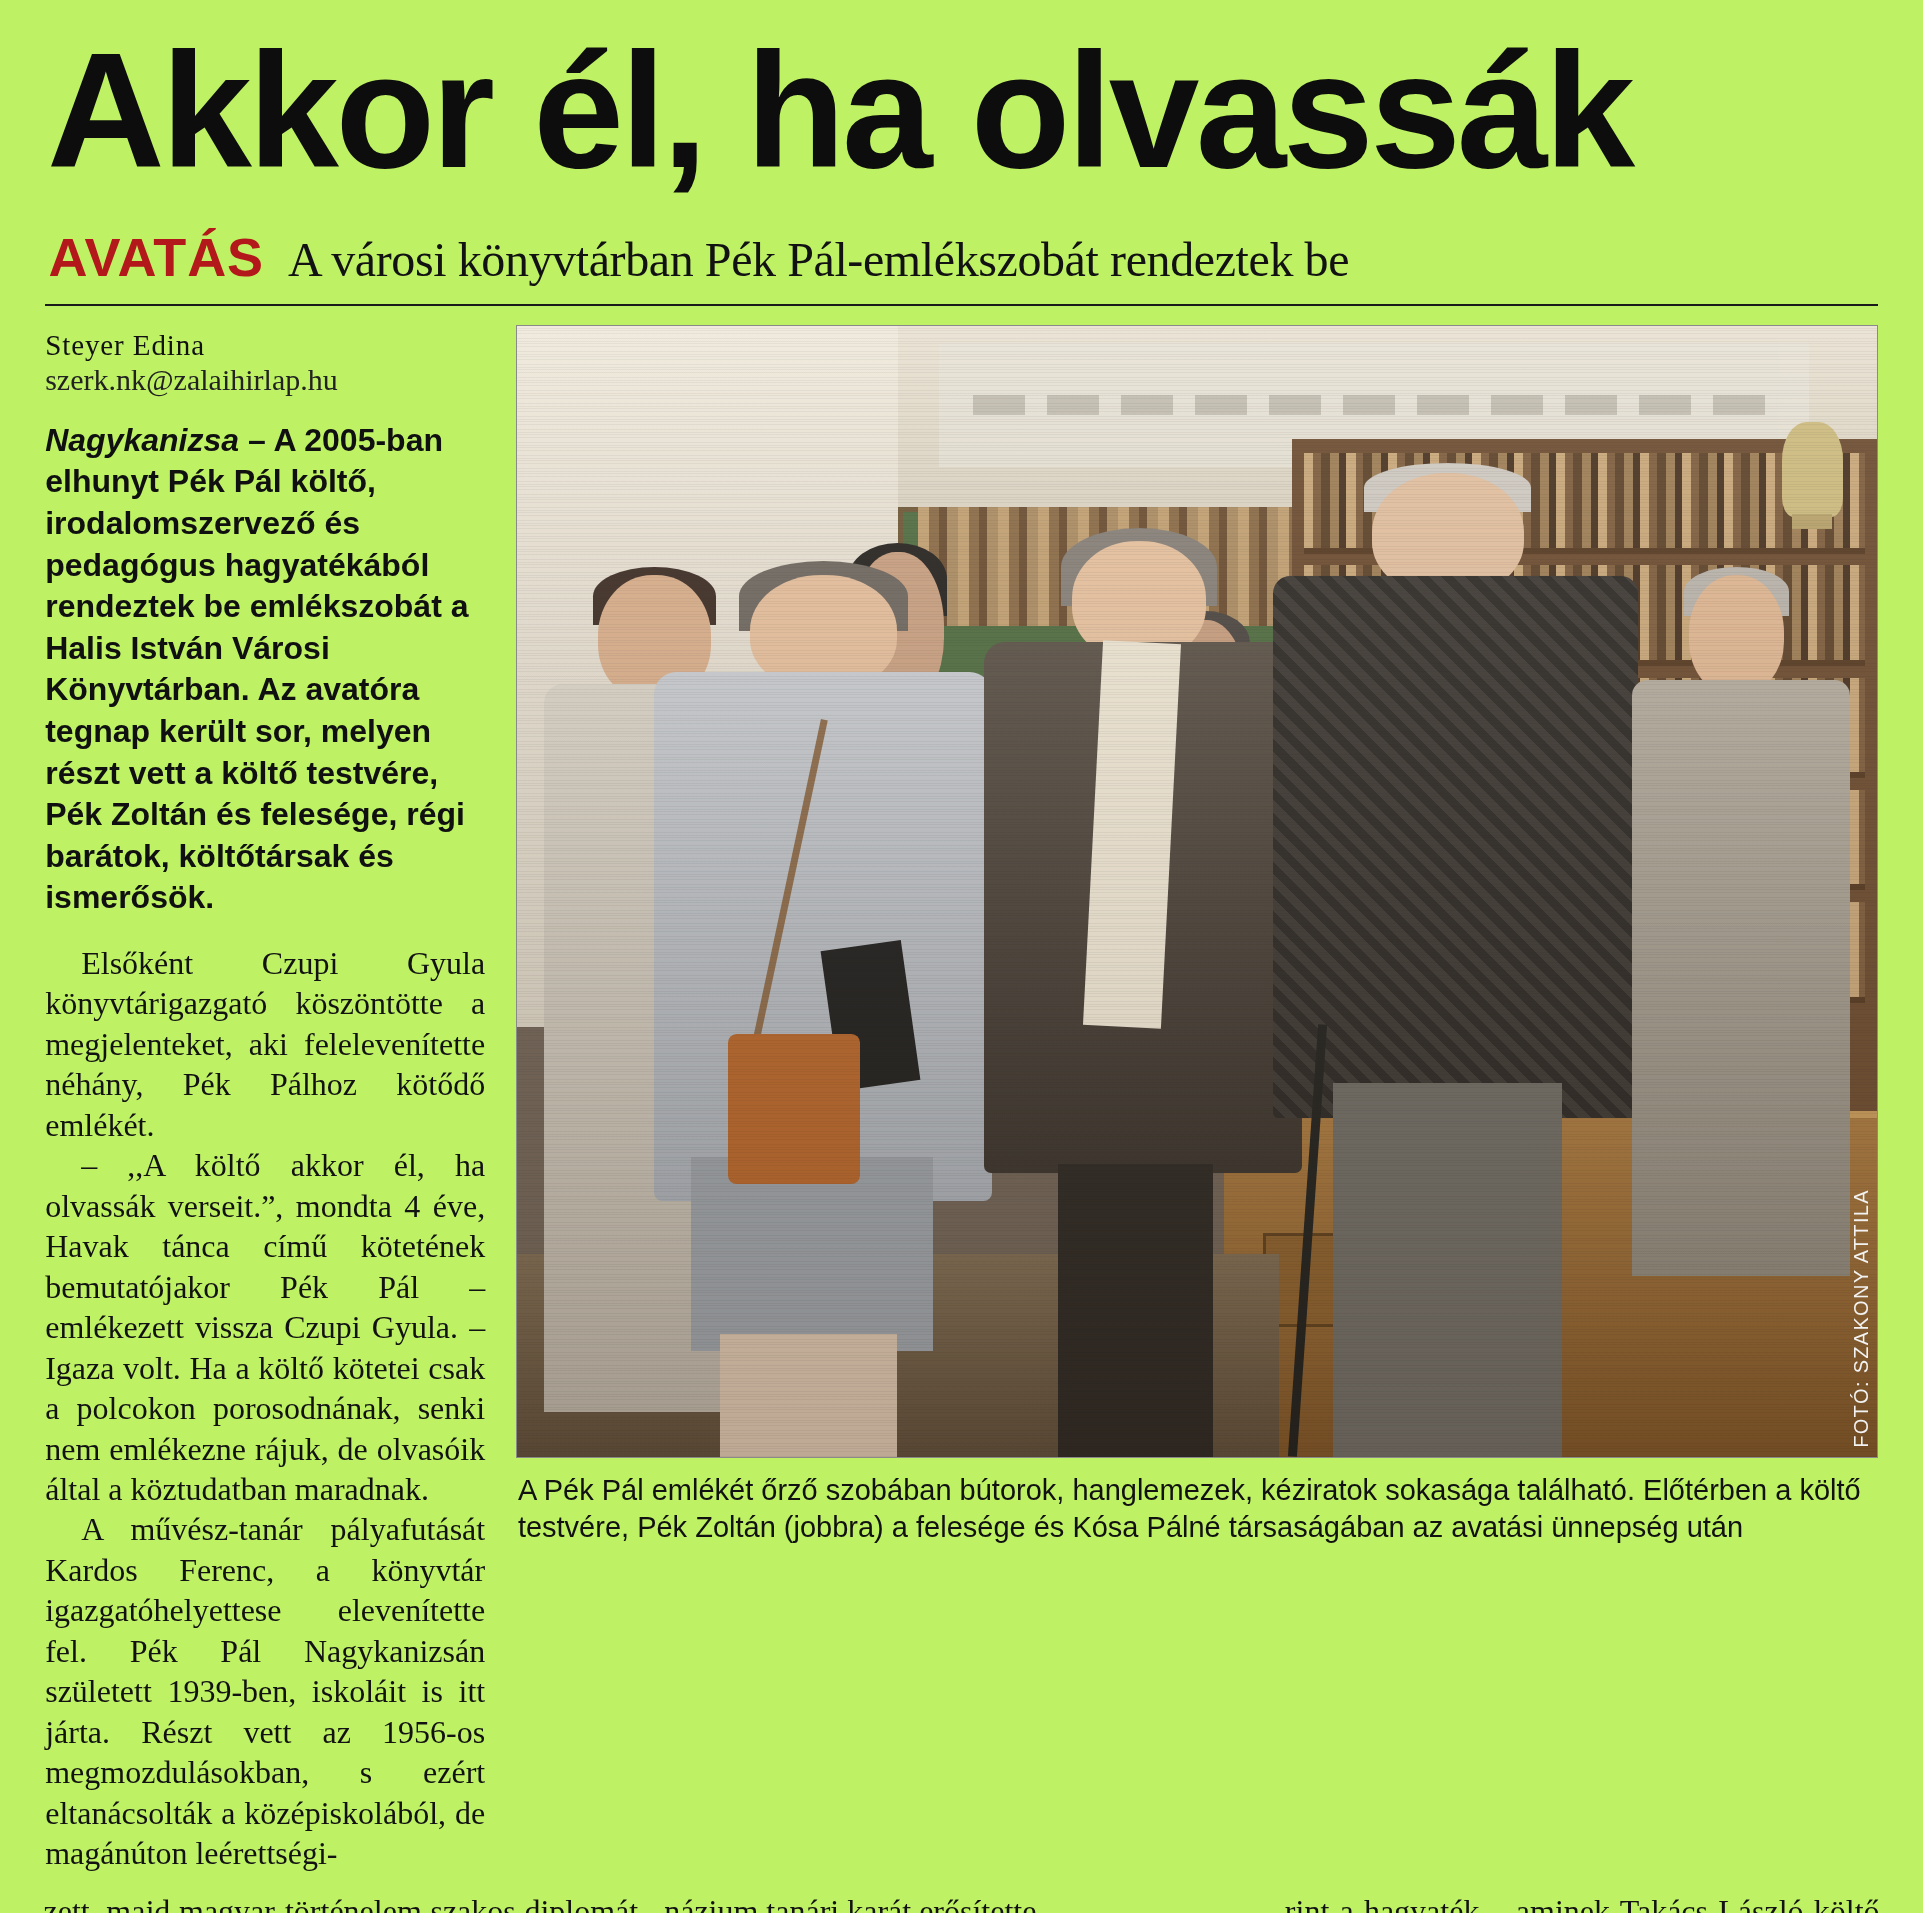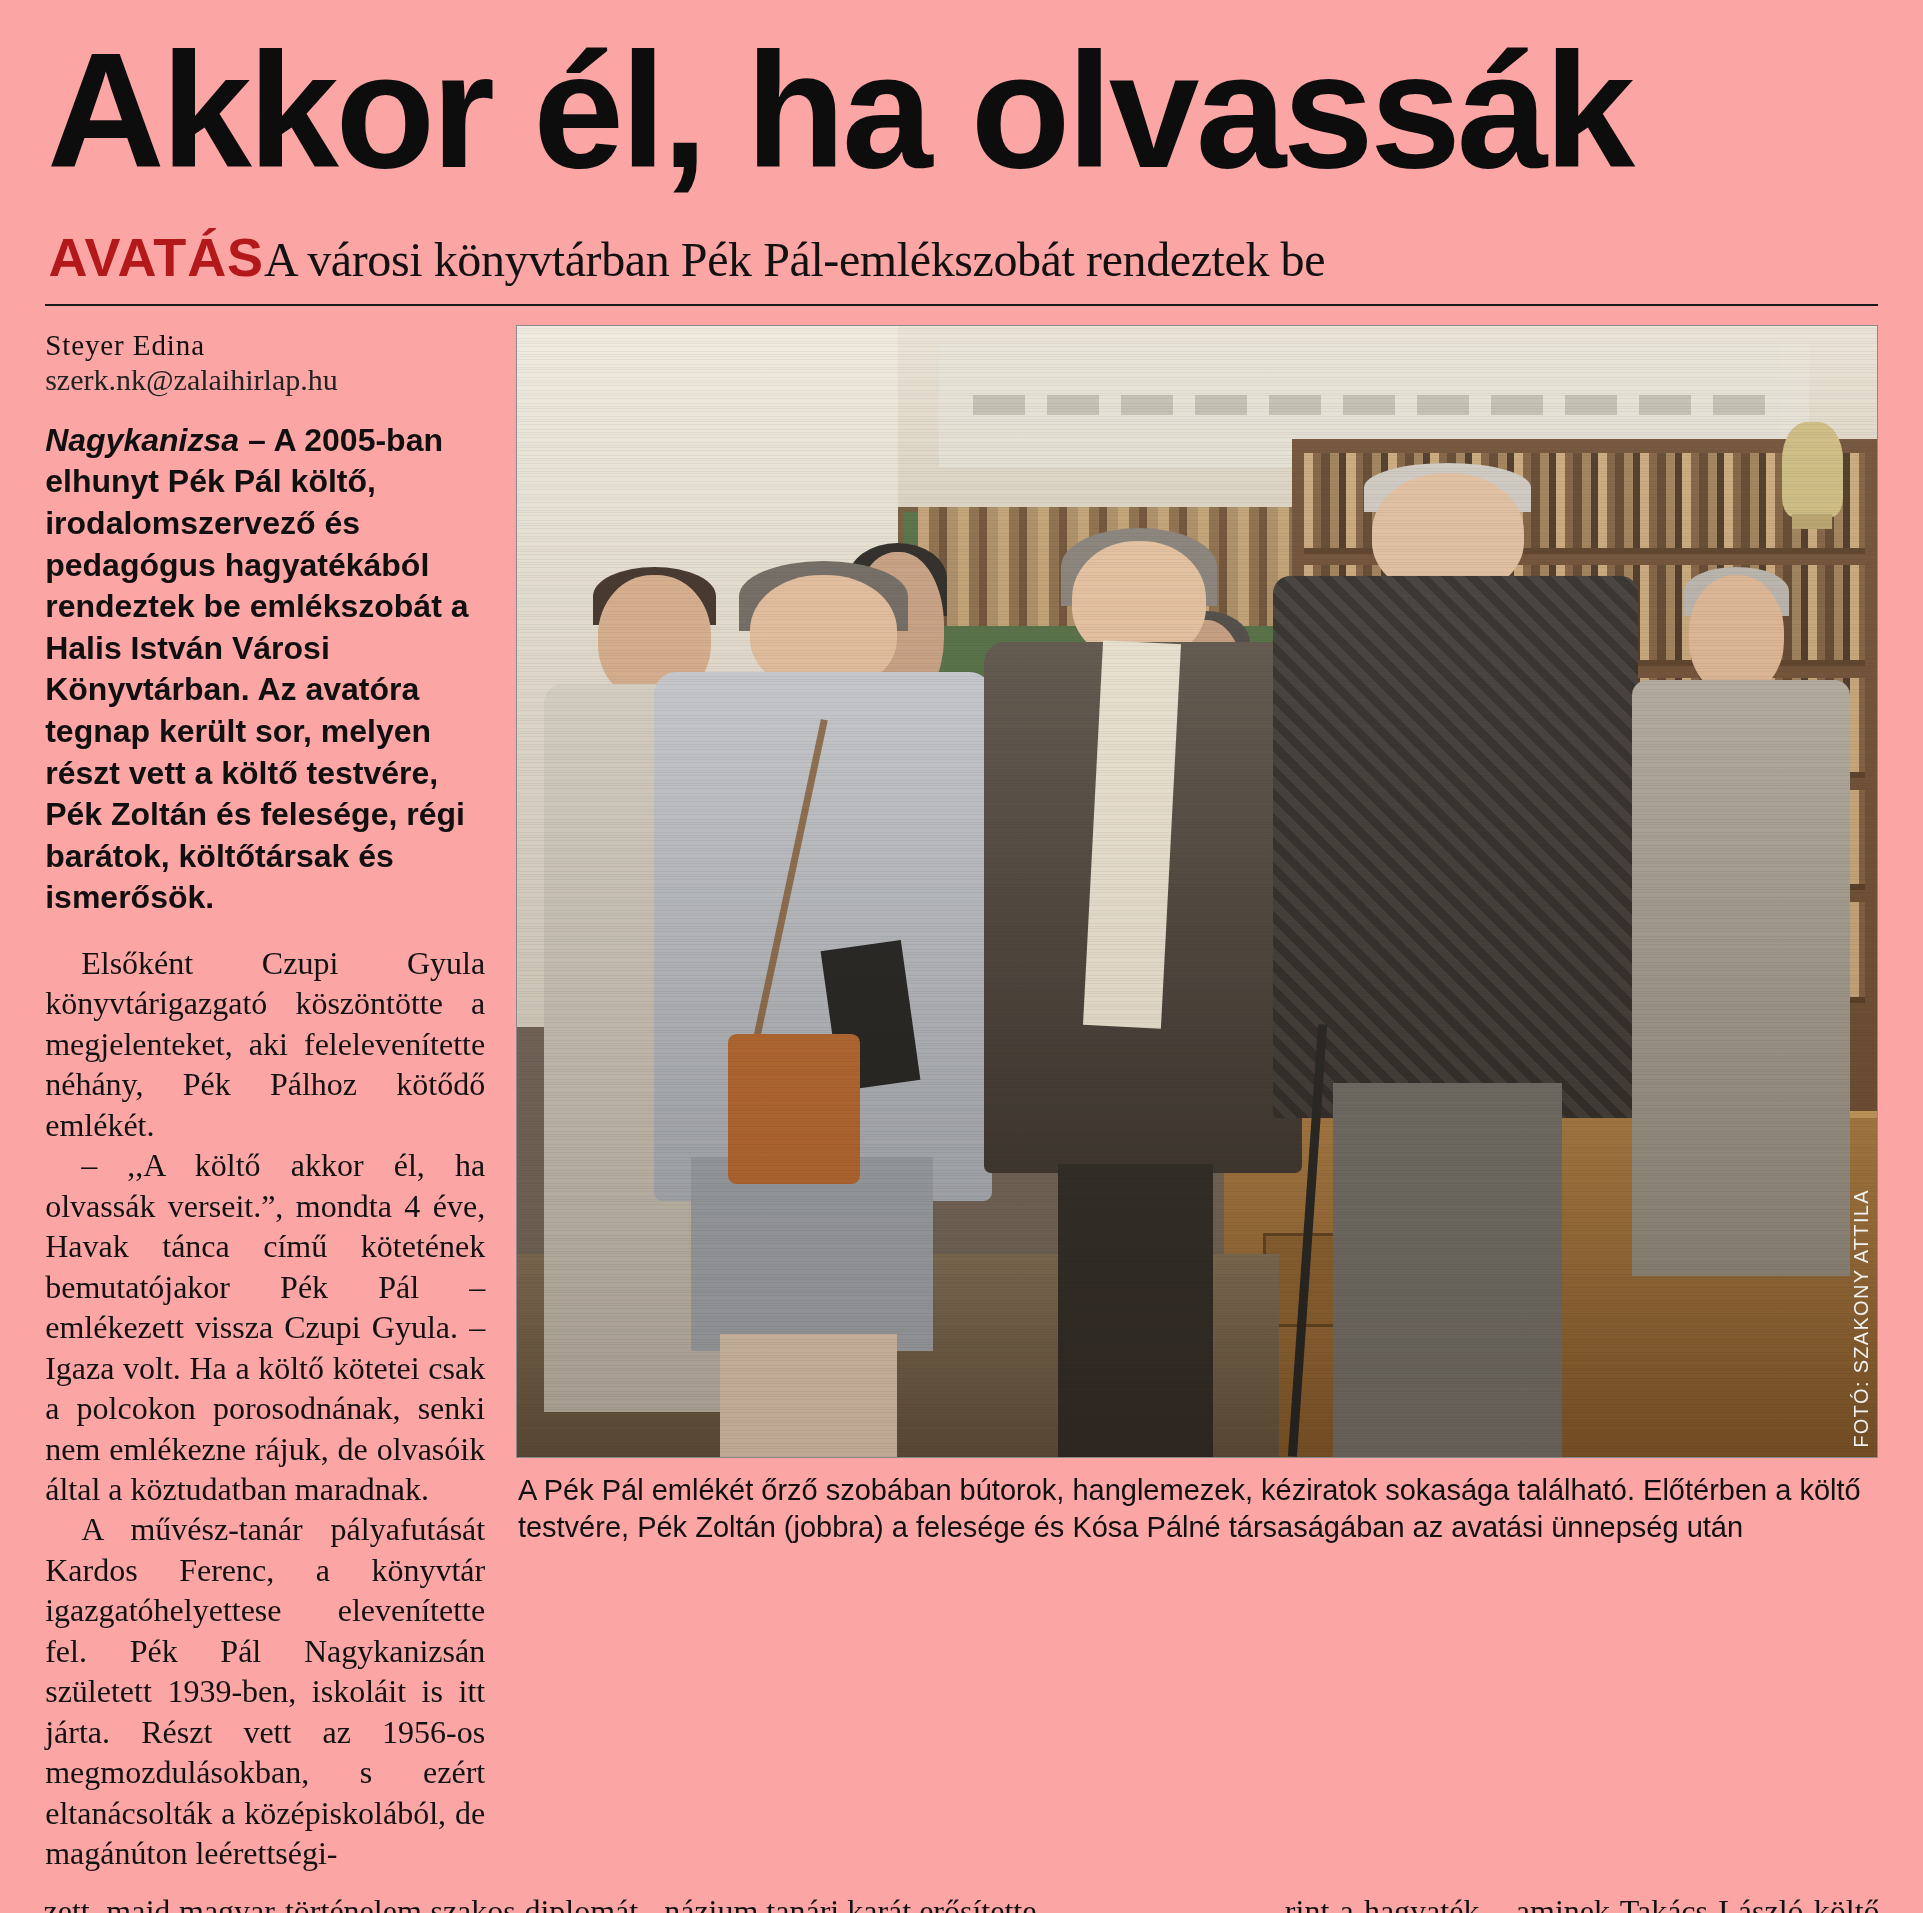--- a/index.html
+++ b/index.html
@@ -15,39 +15,40 @@
     font-family: "Liberation Serif", serif;
     color: #141414;
     position: relative;
   }
   .page {
     position: relative;
     width: 1923px;
     height: 1914px;
     box-sizing: border-box;
     padding: 26px 40px 0 40px;
-    background: #fca5a5;
+    background: #bef264;
   }
 
   
   .headline {
     font-family: "Liberation Sans", sans-serif;
     font-weight: bold;
     font-size: 163px;
     line-height: 0.98;
     letter-spacing: -3.5px;
     color: #0d0d0d;
     margin: 5.2px 0 0 7px;
     white-space: nowrap;
   }
 
   .kicker-row {
     display: flex;
     align-items: baseline;
     margin: 35px 0 0 8.6px;
+    gap: 24px;
   }
   .kicker {
     font-family: "Liberation Sans", sans-serif;
     font-weight: bold;
     font-size: 54px;
     letter-spacing: 0.9px;
     color: #b3191b;
   }
   .subhead {
     font-family: Liberation Serif, serif;

